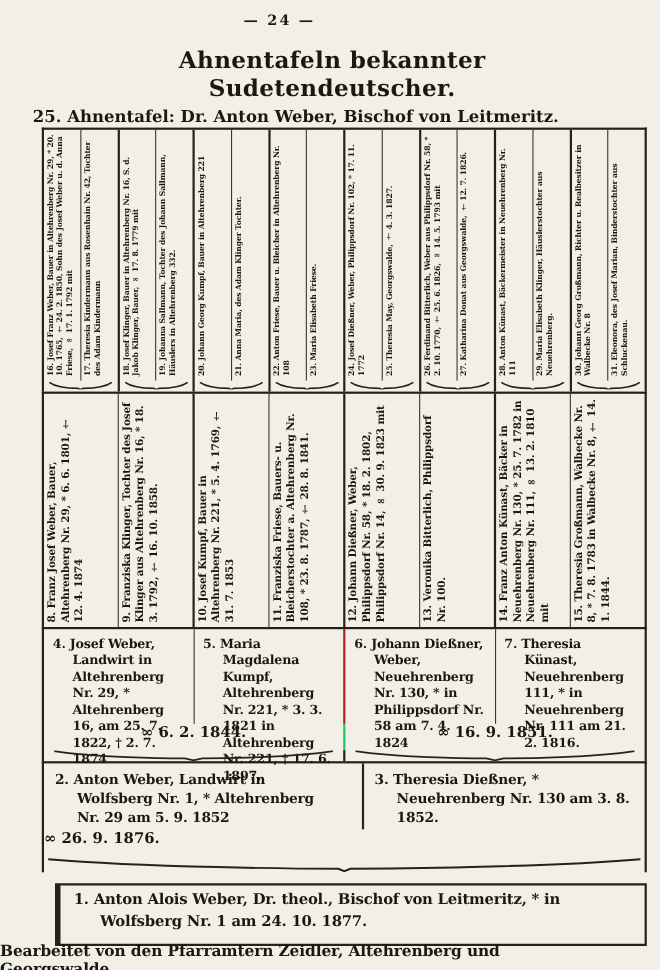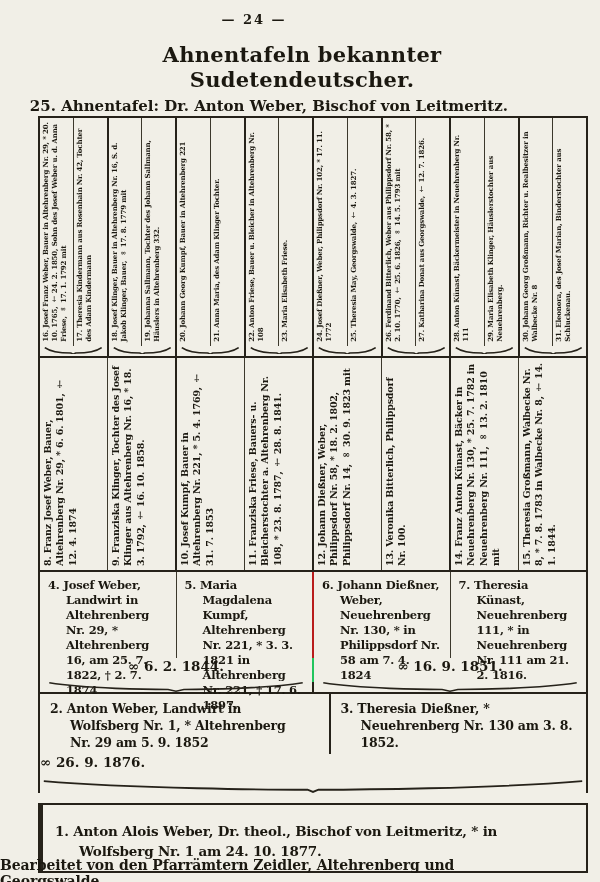--- a/index.html
+++ b/index.html
@@ -81,22 +81,22 @@
   .d-cell .hang { display:block; padding-left:20px; text-indent:-20px; }
   .d-cell + .d-cell { border-left:2px solid #26221a; }
   .d-inf { height:26px; text-align:left; font-weight:bold; font-size:13.5px; }
   .d-brace { height:13px; padding:0 2px; }
   .d-brace svg { display:block; width:100%; height:100%; }
 
   
   .secE {
     margin-top:10px;
     border:2.5px solid #26221a; border-left:5px solid #26221a;
-    padding:16px 14px 10px 12px;
-    font-size:13.5px; line-height:1.5; font-weight:bold; letter-spacing:-0.2px;
+    padding:3px 14px 10px 12px;
+    font-size:13.5px; line-height:1.5; font-weight:bold; letter-spacing:-0.2px;margin-left:12px;
   }
   .secE .hang { display:block; padding-left:24px; text-indent:-24px; }
 
   .footer {
     position:absolute; top:857px; left:0; width:100%;
     text-align:left; font-weight:bold; font-size:14px; letter-spacing:-0.1px;
   }
 
   .name { font-weight:bold; }
   .num  { font-weight:bold; }

